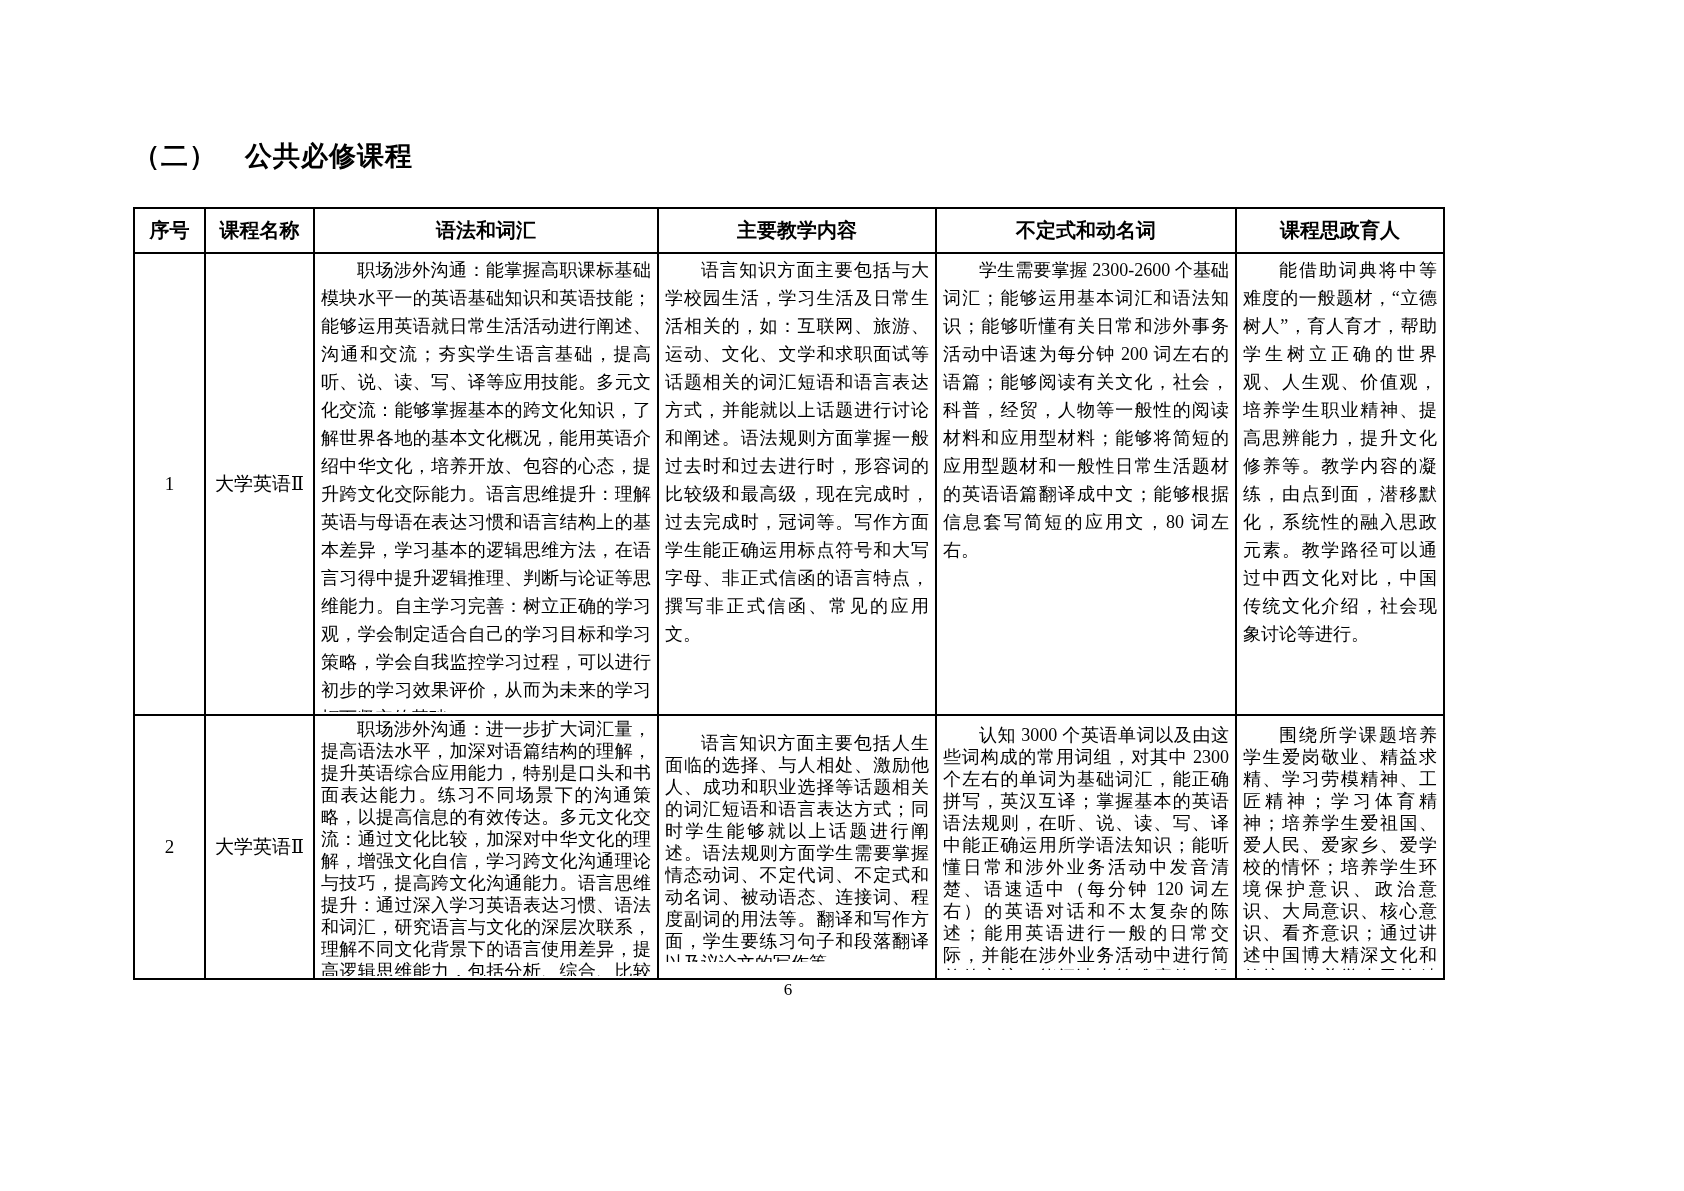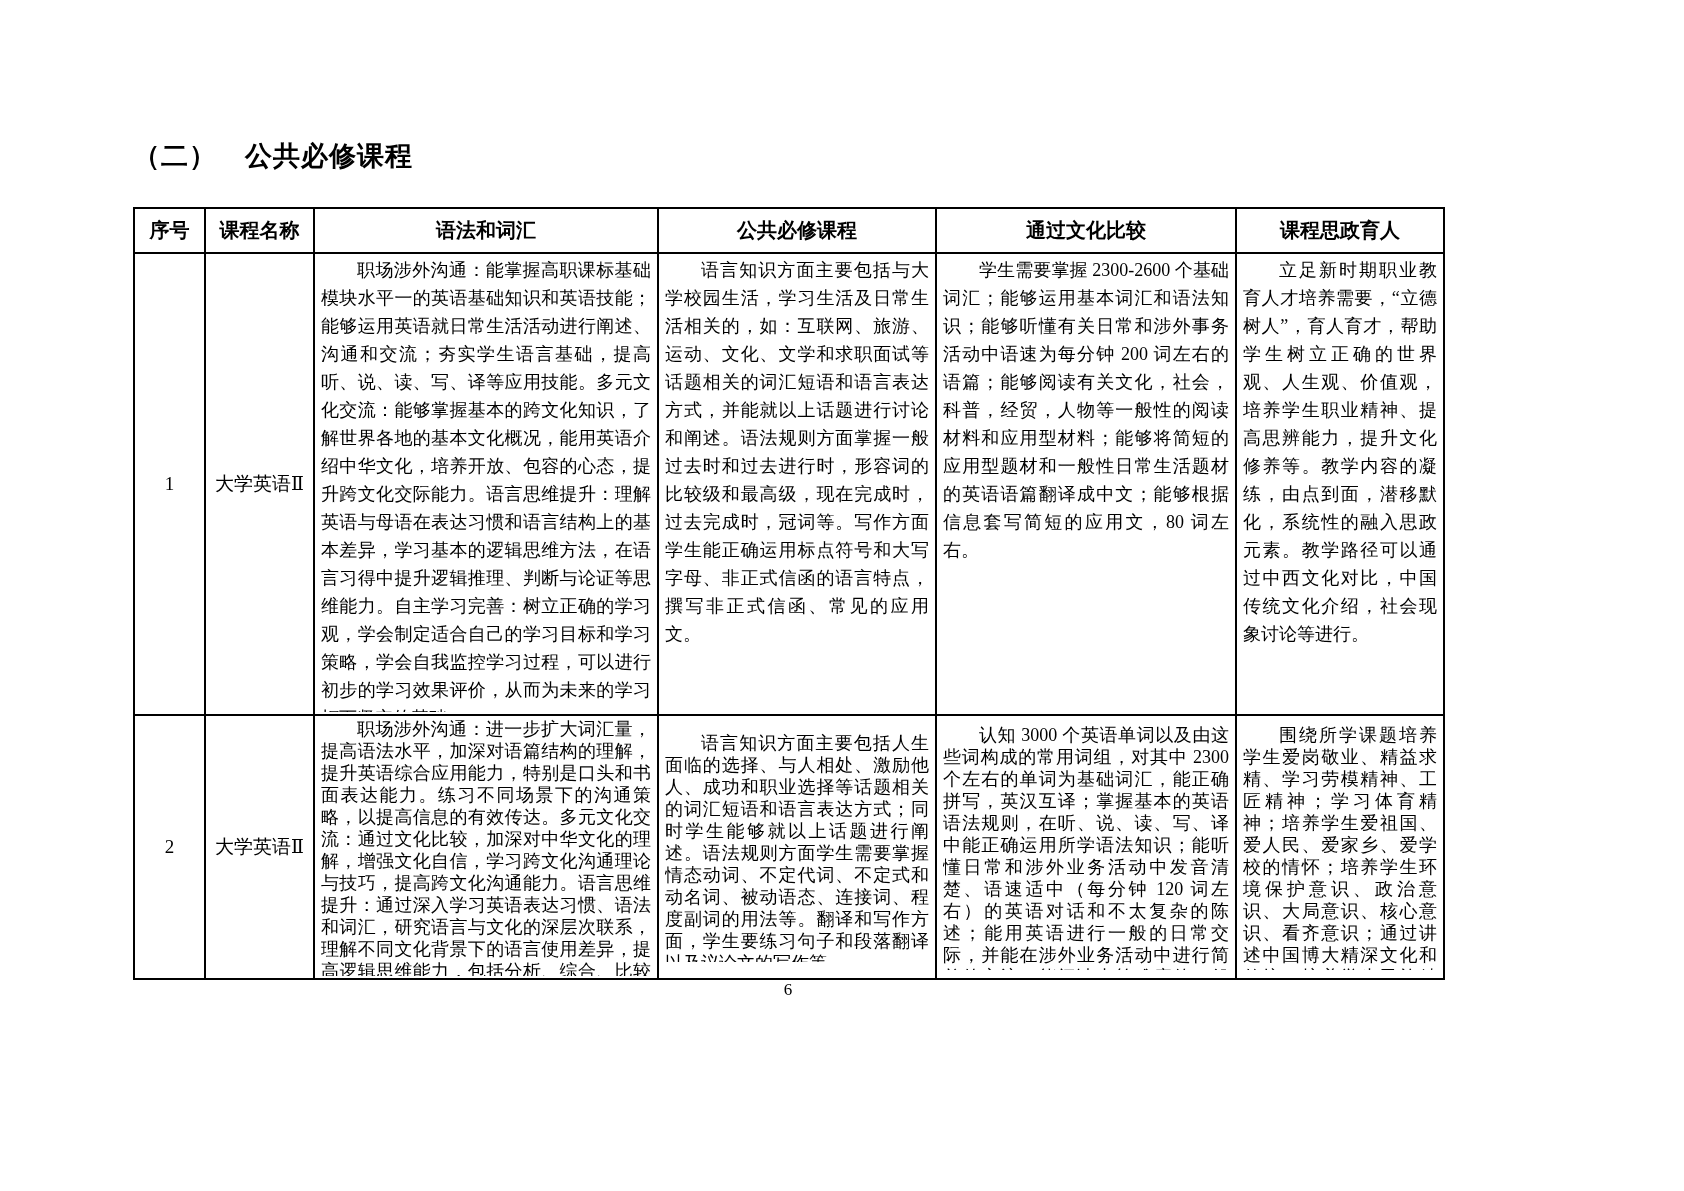--- a/index.html
+++ b/index.html
@@ -88,22 +88,22 @@
       <col style="width:344px">
       <col style="width:278px">
       <col style="width:300px">
       <col style="width:208px">
     </colgroup>
     <thead>
       <tr>
         <th>序号</th>
         <th>课程名称</th>
         <th>语法和词汇</th>
-        <th>公共必修课程</th>
-        <th>通过文化比较</th>
+        <th>主要教学内容</th>
+        <th>不定式和动名词</th>
         <th>课程思政育人</th>
       </tr>
     </thead>
     <tbody>
       <tr class="row1">
         <td class="c-no">1</td>
         <td class="c-name">大学英语Ⅱ</td>
         <td class="c-text c-goal">
           <div class="cell-clip">
               <p class="para">职场涉外沟通：能掌握高职课标基础模块水平一的英语基础知识和英语技能；能够运用英语就日常生活活动进行阐述、沟通和交流；夯实学生语言基础，提高听、说、读、写、译等应用技能。多元文化交流：能够掌握基本的跨文化知识，了解世界各地的基本文化概况，能用英语介绍中华文化，培养开放、包容的心态，提升跨文化交际能力。语言思维提升：理解英语与母语在表达习惯和语言结构上的基本差异，学习基本的逻辑思维方法，在语言习得中提升逻辑推理、判断与论证等思维能力。自主学习完善：树立正确的学习观，学会制定适合自己的学习目标和学习策略，学会自我监控学习过程，可以进行初步的学习效果评价，从而为未来的学习打下坚实的基础。</p>
@@ -114,21 +114,21 @@
               <p class="para">语言知识方面主要包括与大学校园生活，学习生活及日常生活相关的，如：互联网、旅游、运动、文化、文学和求职面试等话题相关的词汇短语和语言表达方式，并能就以上话题进行讨论和阐述。语法规则方面掌握一般过去时和过去进行时，形容词的比较级和最高级，现在完成时，过去完成时，冠词等。写作方面学生能正确运用标点符号和大写字母、非正式信函的语言特点，撰写非正式信函、常见的应用文。</p>
             </div>
         </td>
         <td class="c-text c-req">
           <div class="cell-clip">
               <p class="para">学生需要掌握 2300-2600 个基础词汇；能够运用基本词汇和语法知识；能够听懂有关日常和涉外事务活动中语速为每分钟 200 词左右的语篇；能够阅读有关文化，社会，科普，经贸，人物等一般性的阅读材料和应用型材料；能够将简短的应用型题材和一般性日常生活题材的英语语篇翻译成中文；能够根据信息套写简短的应用文，80 词左右。</p>
             </div>
         </td>
         <td class="c-text c-ideo">
           <div class="cell-clip">
-              <p class="para">立足新时期职业教育人才培养需要，“立德树人”，育人育才，帮助学生树立正确的世界观、人生观、价值观，培养学生职业精神、提高思辨能力，提升文化修养等。教学内容的凝练，由点到面，潜移默化，系统性的融入思政元素。教学路径可以通过中西文化对比，中国传统文化介绍，社会现象讨论等进行。</p>
+              <p class="para">能借助词典将中等难度的一般题材，“立德树人”，育人育才，帮助学生树立正确的世界观、人生观、价值观，培养学生职业精神、提高思辨能力，提升文化修养等。教学内容的凝练，由点到面，潜移默化，系统性的融入思政元素。教学路径可以通过中西文化对比，中国传统文化介绍，社会现象讨论等进行。</p>
             </div>
         </td>
       </tr>
       <tr class="row2">
         <td class="c-no">2</td>
         <td class="c-name">大学英语Ⅱ</td>
         <td class="c-text c-goal">
           <div class="cell-clip">
               <p class="para">职场涉外沟通：进一步扩大词汇量，提高语法水平，加深对语篇结构的理解，提升英语综合应用能力，特别是口头和书面表达能力。练习不同场景下的沟通策略，以提高信息的有效传达。多元文化交流：通过文化比较，加深对中华文化的理解，增强文化自信，学习跨文化沟通理论与技巧，提高跨文化沟通能力。语言思维提升：通过深入学习英语表达习惯、语法和词汇，研究语言与文化的深层次联系，理解不同文化背景下的语言使用差异，提高逻辑思维能力，包括分析、综合、比较和分类。自主学习完善：能制定</p>
             </div>

